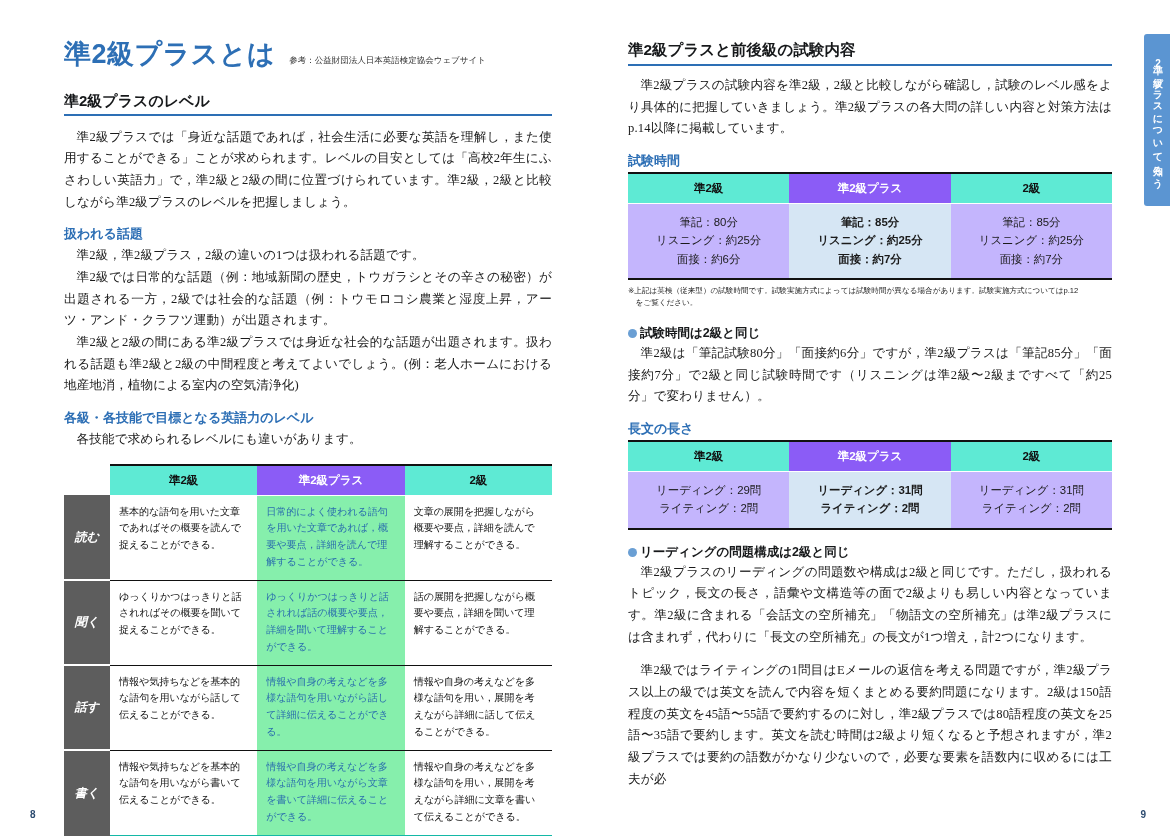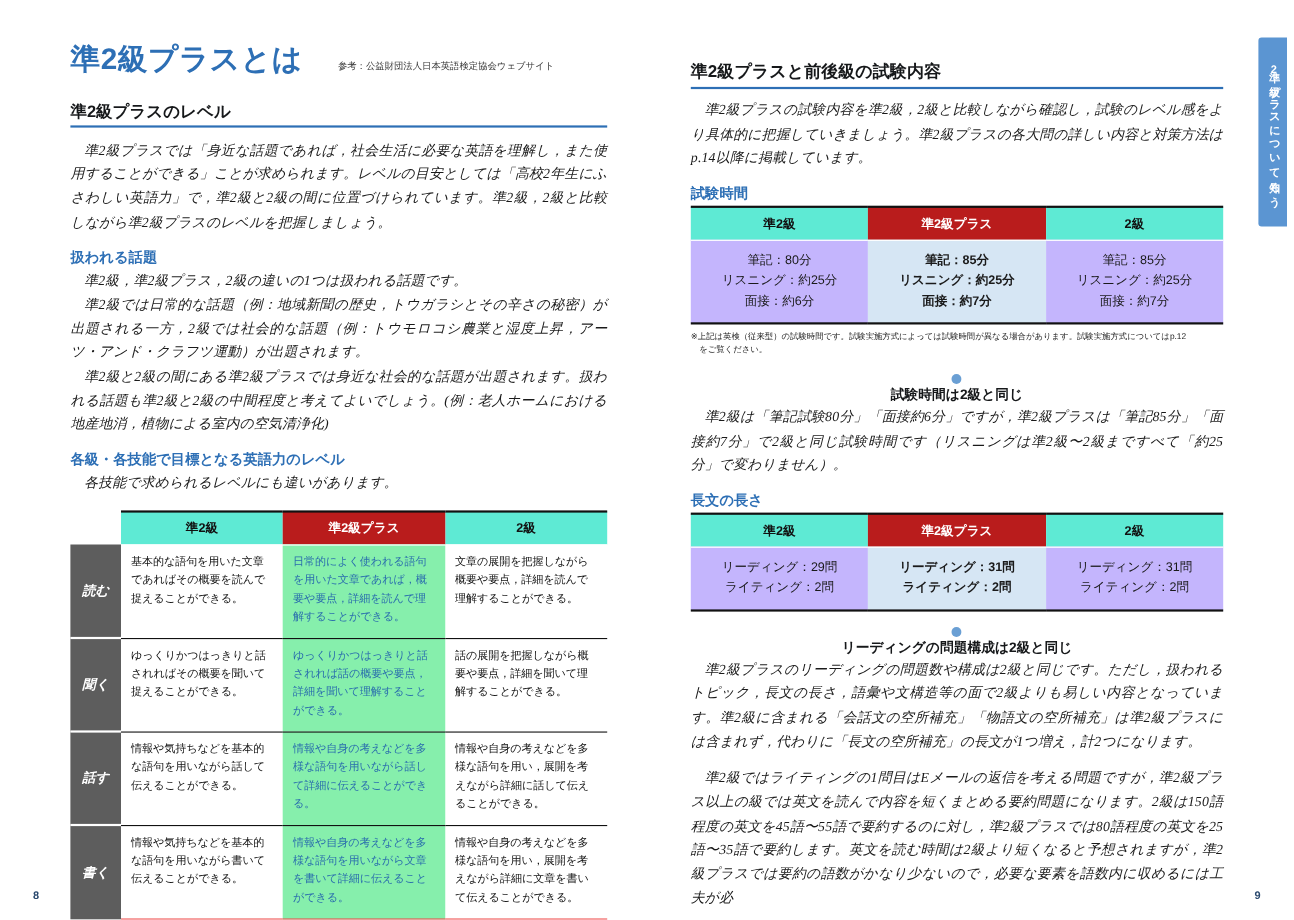--- a/index.html
+++ b/index.html
@@ -21,36 +21,36 @@
     inset: 0;
     display: flex;
   }
 
   .page {
     position: relative;
     height: 836px;
     box-sizing: border-box;
   }
   .page-left  { width: 588px; padding: 40px 36px 0 64px; }
-  .page-right { width: 588px; padding: 55px 64px 0 40px; }
+  .page-right { width: 588px; padding: 40px 64px 0 40px; }
 
   .gutter {
     position: absolute;
     left: 588px;
     top: 0;
     width: 1px;
     height: 836px;
     background: #ffffff;
   }
 
   
   .title-row {
     display: flex;
     align-items: baseline;
-    gap: 32px;
+    gap: 14px;
     margin: 0 0 22px 0;
   }
   .big-title {
     font-family: "Liberation Sans", "DejaVu Sans", sans-serif;
     font-weight: bold;
     font-size: 27px;
     color: #2d6fb5;
     letter-spacing: 0.5px;
     line-height: 1.1;
   }
@@ -83,41 +83,39 @@
 
   .h4 {
     font-family: "Liberation Sans", "DejaVu Sans", sans-serif;
     font-weight: bold;
     font-size: 12.5px;
     color: #16181a;
     margin: 0 0 1px 0;
     display: flex;
     align-items: center;
     gap: 2px;
-    flex-direction: column;
   }
   .bullet-dot {
     display: inline-block;
     width: 9px;
     height: 9px;
     border-radius: 50%;
     background: #6a9fd4;
     flex: 0 0 auto;
     margin-right: 1px;
   }
 
   
   p.body {
     font-size: 12.6px;
     line-height: 1.72;
     margin: 0 0 12px 0;
     text-indent: 1em;
     text-align: justify;
     letter-spacing: 0.15px;
-    font-style: italic;
   }
   p.body.tight { margin-bottom: 9px; }
   p.body.run { margin-bottom: 0; }
 
   .note {
     font-family: "Liberation Sans", "DejaVu Sans", sans-serif;
     font-size: 7.6px;
     line-height: 1.55;
     color: #222;
     margin: 5px 0 16px 0;
@@ -138,21 +136,21 @@
     font-size: 11.5px;
     font-weight: bold;
     text-align: center;
     padding: 7px 2px 7px;
     background: #5eead4;
     color: #111;
     border-top: 2px solid #111;
     border-bottom: 1px solid #fff;
   }
   .tbl thead th.hl {
-    background: #b91c1c;
+    background: #8b5cf6;
     color: #ffffff;
   }
   .tbl thead th.corner {
     background: #ffffff;
     border-top: none;
     border-bottom: none;
   }
 
   
   .skills-wrap { margin-top: 13px; }
@@ -174,21 +172,21 @@
     vertical-align: top;
     border-bottom: 1px solid #111;
     background: #ffffff;
     color: #111;
     letter-spacing: -0.1px;
   }
   .skills td.cell.mid {
     background: #86efac;
     color: #2a6ead;
   }
-  .skills tbody tr:last-child td.cell { border-bottom: 2px solid #ef4444; }
+  .skills tbody tr:last-child td.cell { border-bottom: 2px solid #14b8a6; }
   .skills tbody tr:last-child td.skill-label { border-bottom: none; }
 
   
   .info { margin-bottom: 0; }
   .info td {
     font-size: 11.4px;
     line-height: 1.62;
     text-align: center;
     padding: 9px 4px 10px;
     vertical-align: top;

